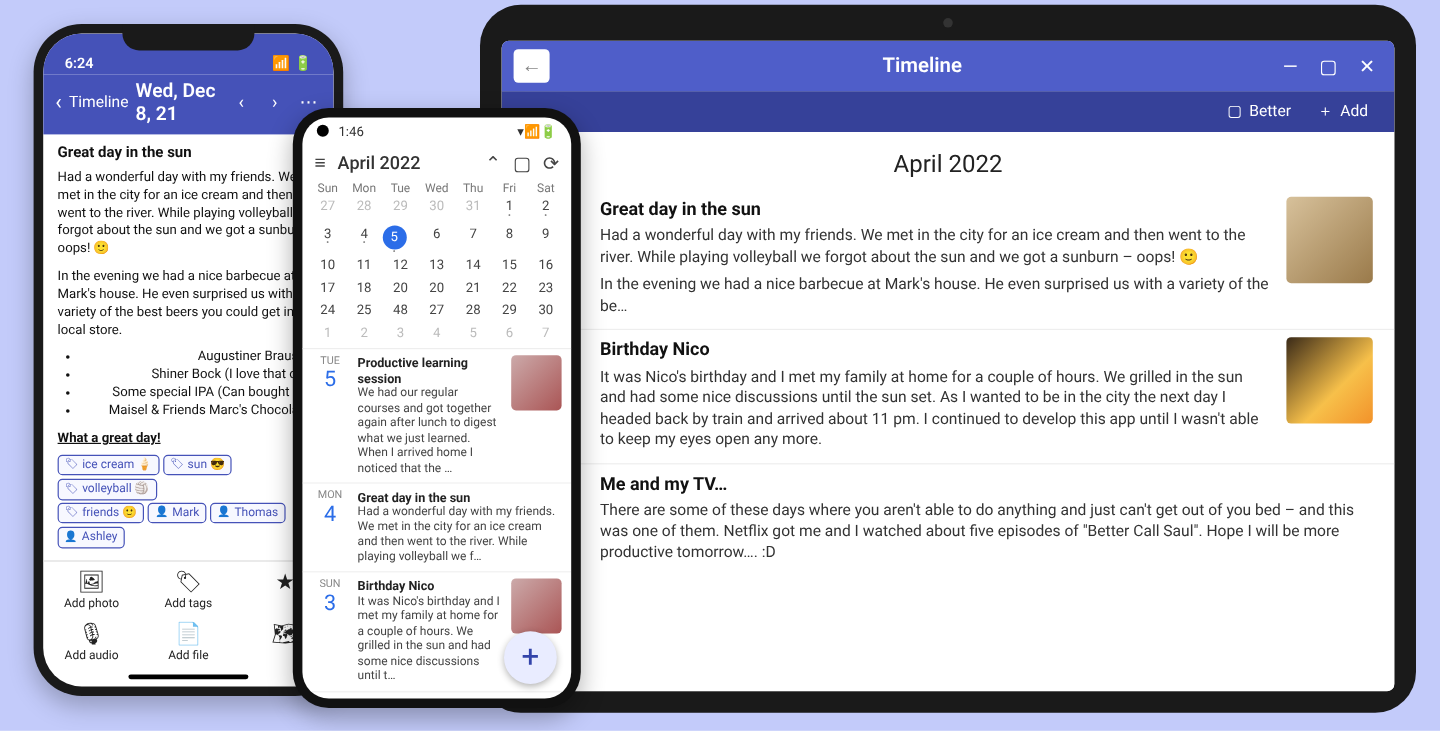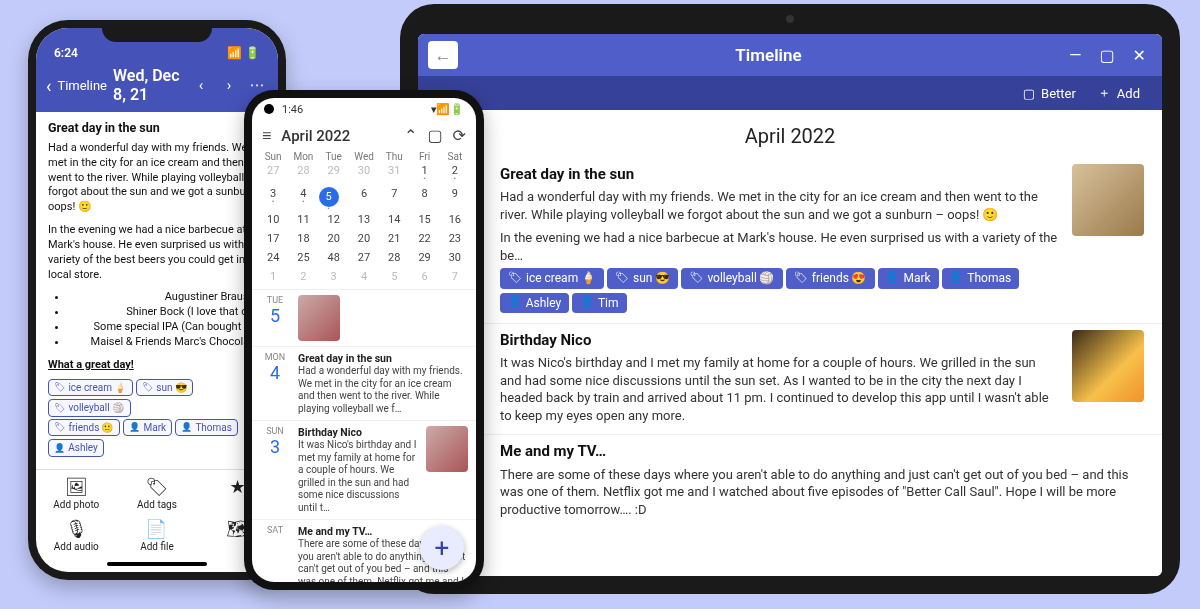--- a/index.html
+++ b/index.html
@@ -333,20 +333,21 @@
         <span class="muted">5</span>
         <span class="muted">6</span>
         <span class="muted">7</span>
       </div>
     <div class="entries" id="an-entries">
         <div class="erow">
           <div class="edate">
             <div class="dw">TUE</div>
             <div class="dn">5</div>
           </div>
+          <div class="etext"><b>Productive learning session</b>We had our regular courses and got together again after lunch to digest what we just learned. When I arrived home I noticed that the …</div>
           <div class="ethumb"></div>
         </div>
         <div class="erow">
           <div class="edate">
             <div class="dw">MON</div>
             <div class="dn">4</div>
           </div>
           <div class="etext"><b>Great day in the sun</b>Had a wonderful day with my friends. We met in the city for an ice cream and then went to the river. While playing volleyball we f…</div>
         </div>
         <div class="erow">
@@ -395,21 +396,20 @@
       <div id="tab-entries">
           <div class="trow">
             <div class="tdate">
               <div class="dw">MON</div>
               <div class="dn">4</div>
             </div>
             <div class="tcontent">
               <h3>Great day in the sun</h3>
               <div>Had a wonderful day with my friends. We met in the city for an ice cream and then went to the river. While playing volleyball we forgot about the sun and we got a sunburn – oops! 🙂</div>
               <div style="margin-top:6px;">In the evening we had a nice barbecue at Mark's house. He even surprised us with a variety of the be…</div>
-              <div><span class="bigTag topic">ice cream 🍦</span><span class="bigTag topic">sun 😎</span><span class="bigTag topic">volleyball 🏐</span><span class="bigTag topic">friends 😍</span><span class="bigTag person">Mark</span><span class="bigTag person">Thomas</span><span class="bigTag person">Ashley</span><span class="bigTag person">Tim</span></div>
             </div>
             <div class="tthumb"></div>
           </div>
           <div class="trow sun">
             <div class="tdate">
               <div class="dw">SUN</div>
               <div class="dn">3</div>
             </div>
             <div class="tcontent">
               <h3>Birthday Nico</h3>

